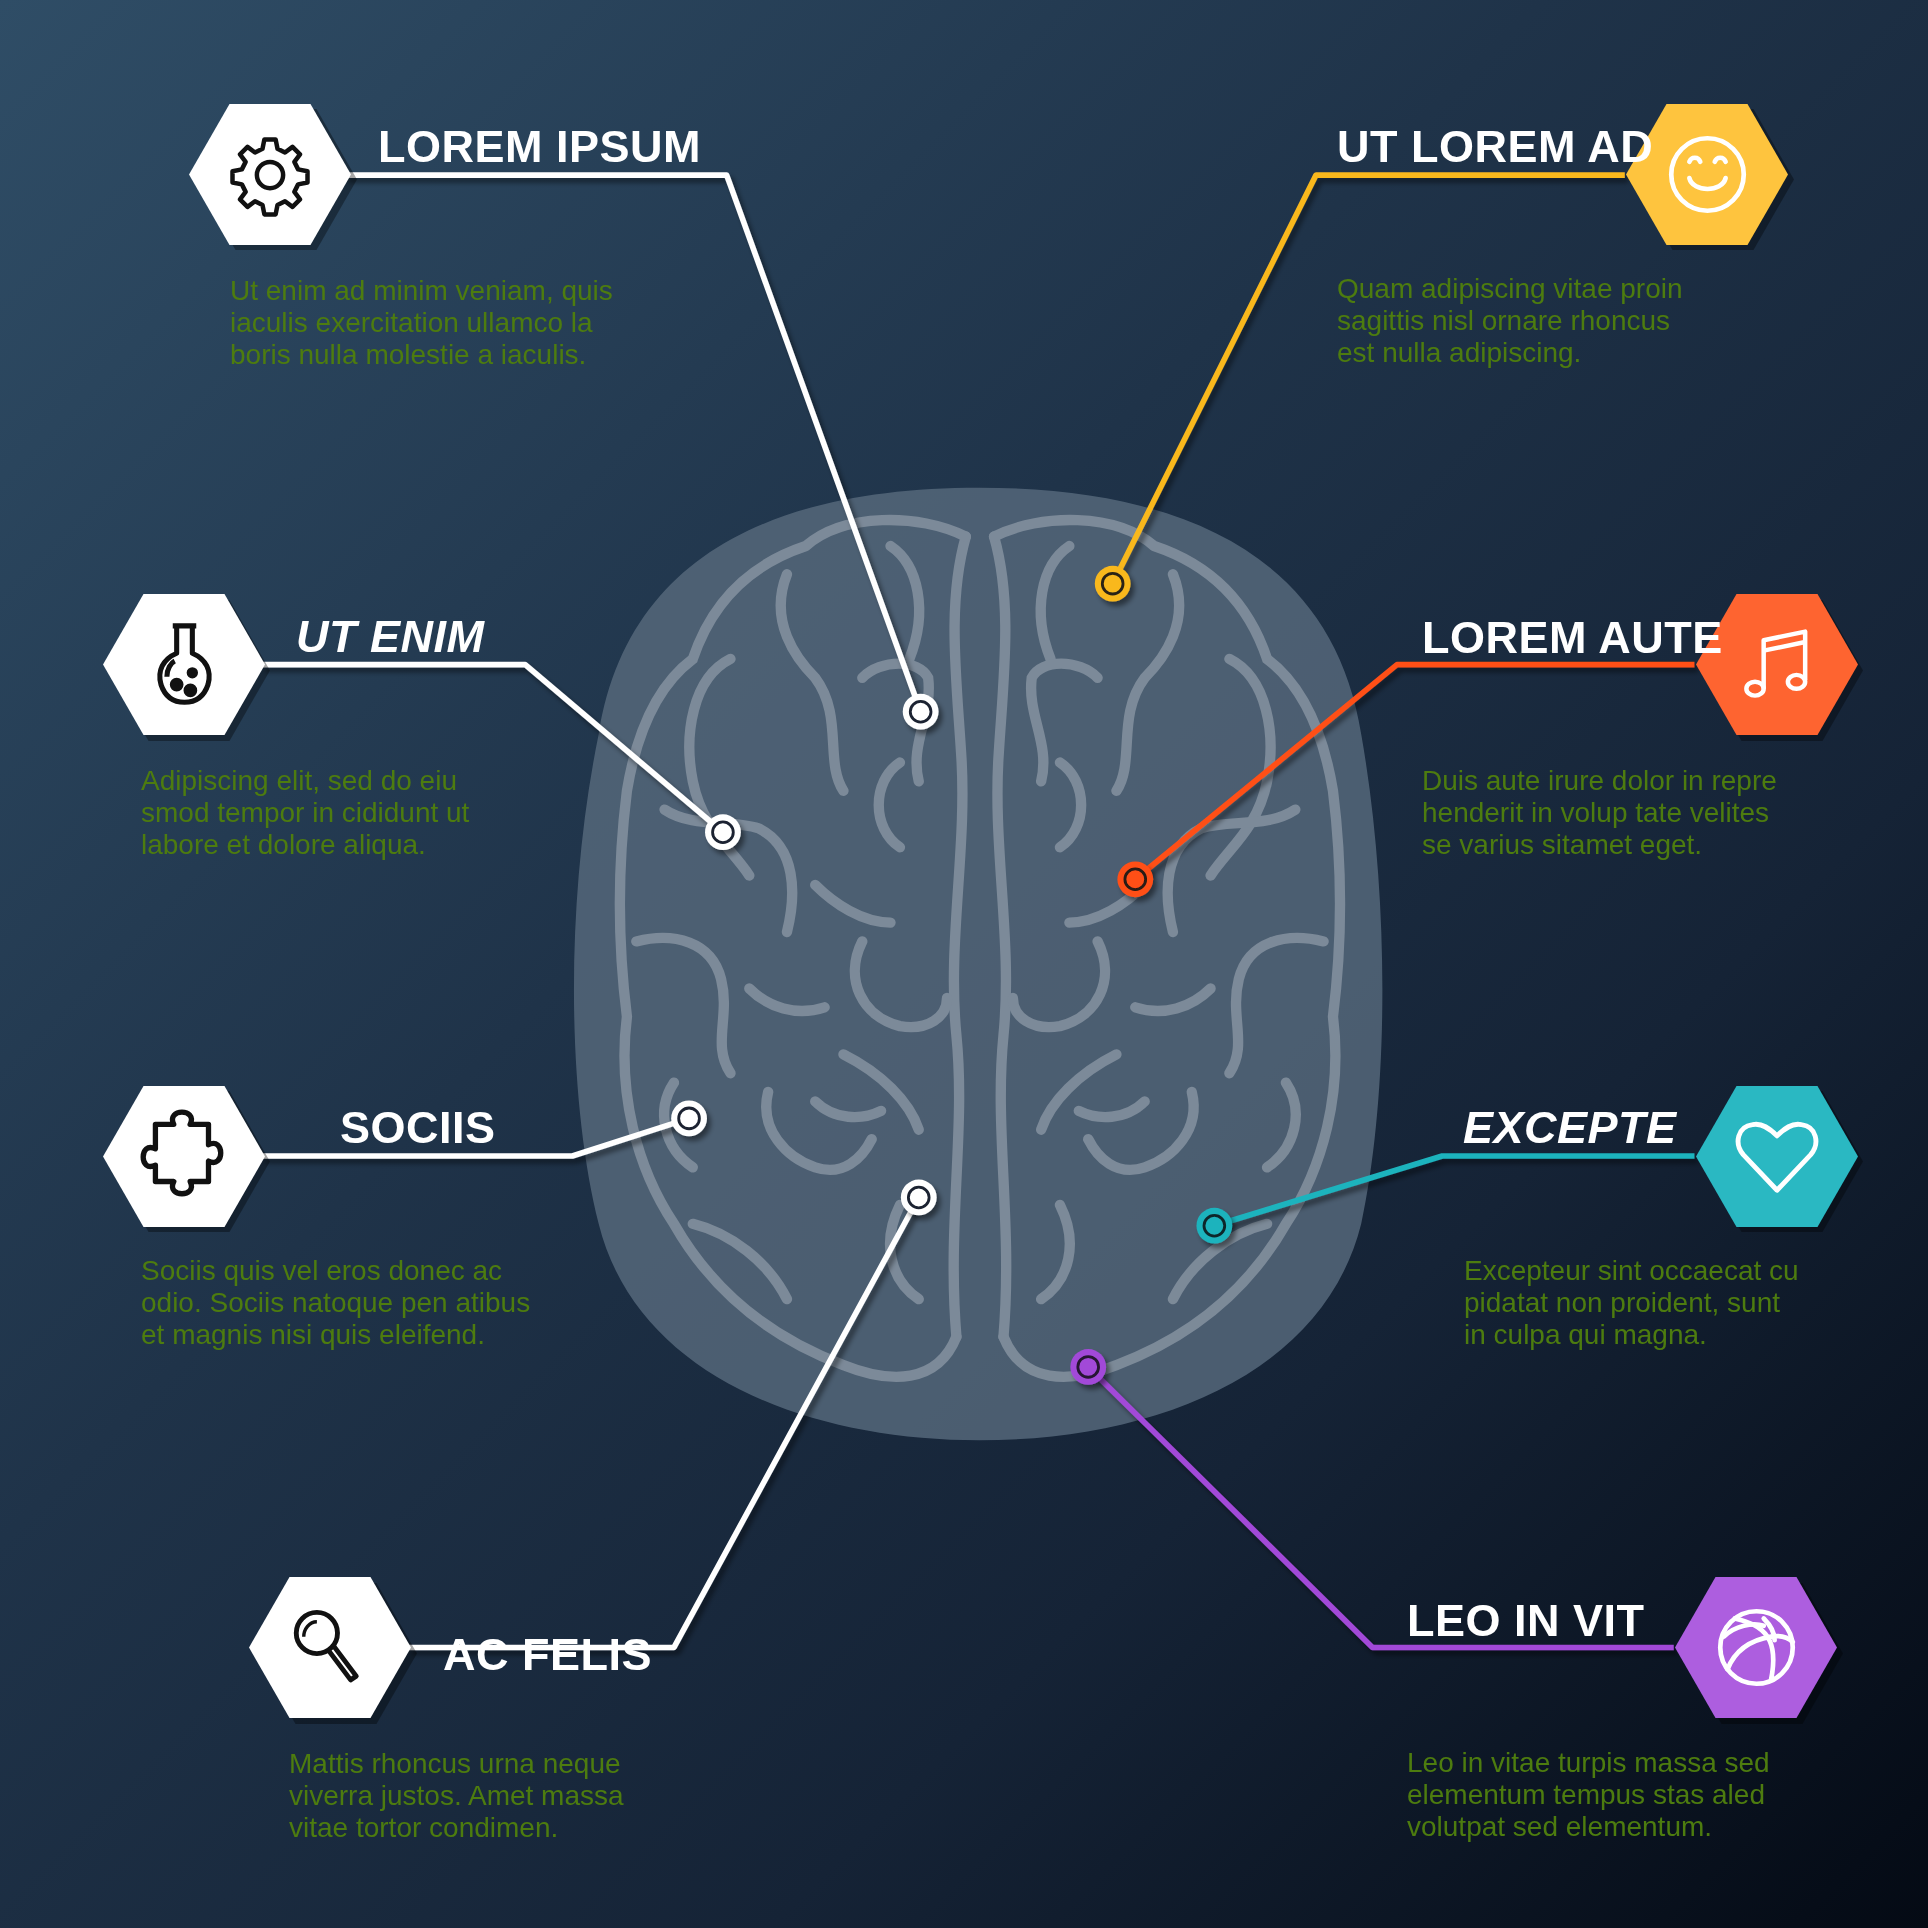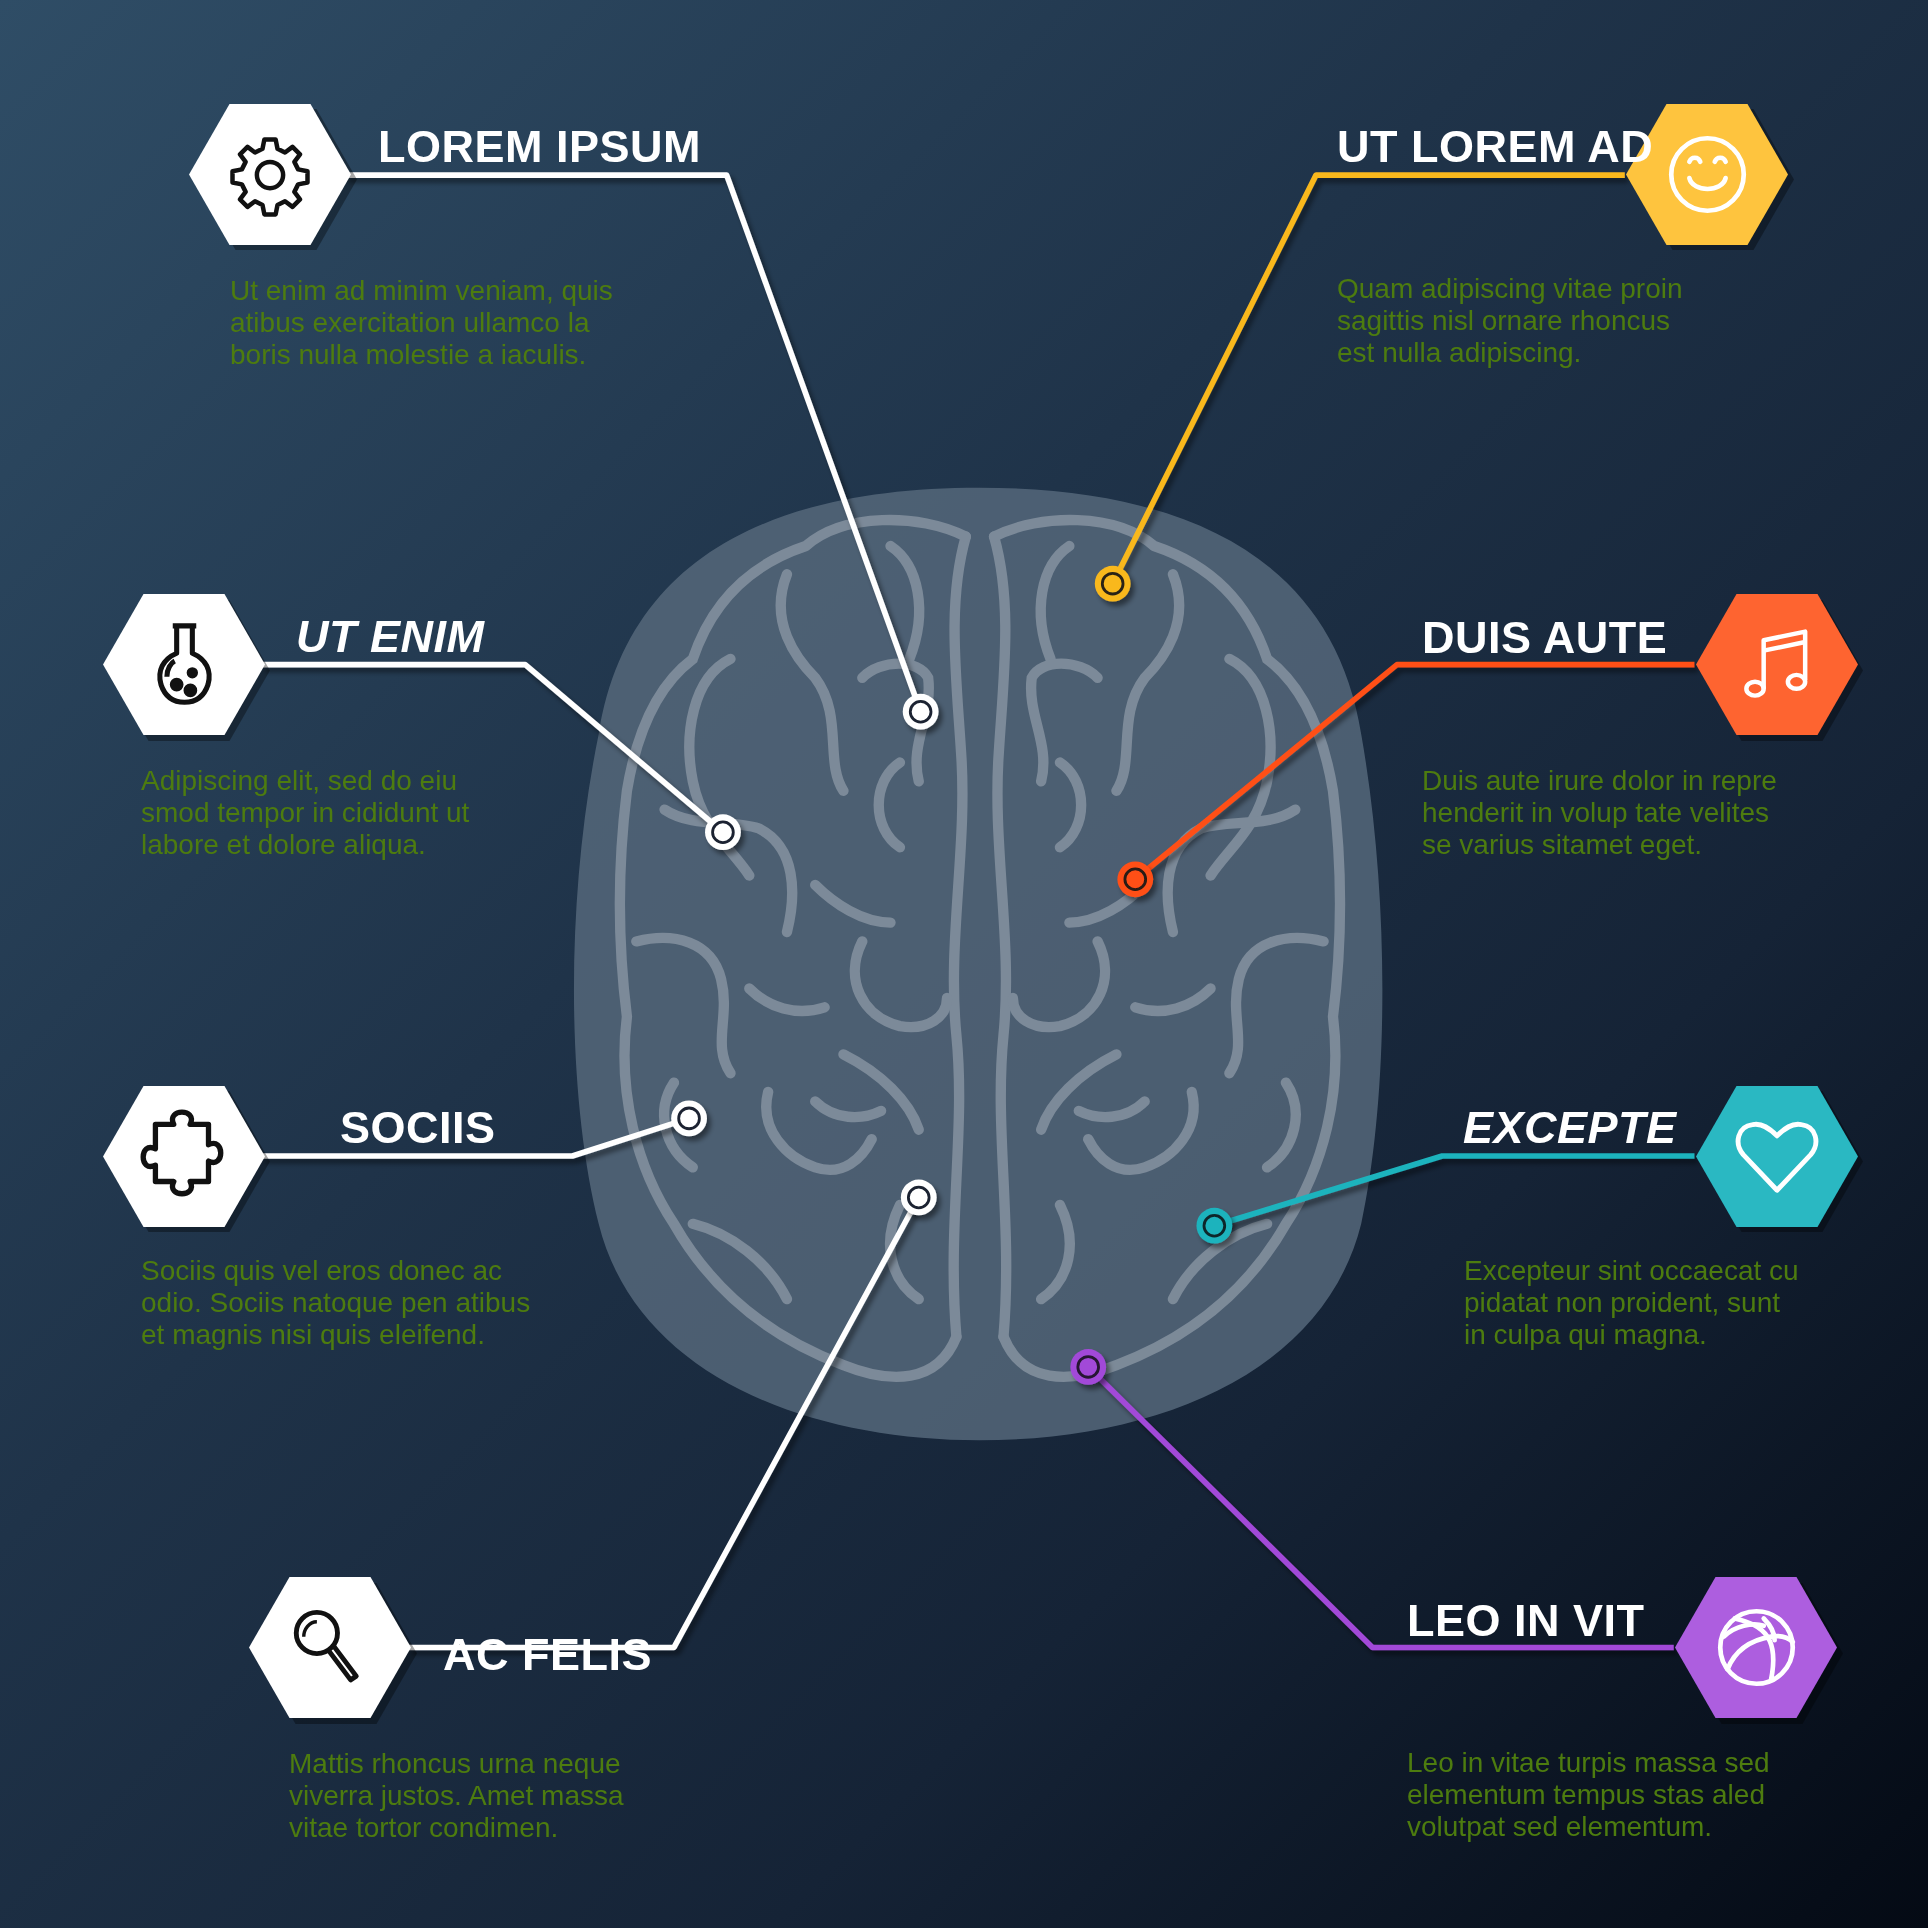--- a/index.html
+++ b/index.html
@@ -140,21 +140,21 @@
     <div class="hex-shadow" style="left:180px;top:109px;"></div>
     <div class="hex" style="left:174px;top:104px;background:#ffffff;">
       <svg width="90" height="90" viewBox="0 0 48 48" fill="none" stroke="#111" stroke-width="2.4" stroke-linejoin="round">
         <path d="M21 5h6l1 5 4 2 4-3 4 4-3 4 2 4 5 1v6l-5 1-2 4 3 4-4 4-4-3-4 2-1 5h-6l-1-5-4-2-4 3-4-4 3-4-2-4-5-1v-6l5-1 2-4-3-4 4-4 4 3 4-2z"></path>
         <circle cx="24" cy="24" r="7"></circle>
       </svg>
     </div>
     <div class="title" style="left:363px;top:124px;">LOREM IPSUM</div>
     <div class="desc" style="left:215px;top:275px;">
       <span>Ut enim ad minim veniam, quis</span>
-      <span>atibus exercitation ullamco la</span>
+      <span>iaculis exercitation ullamco la</span>
       <span>boris nulla molestie a iaculis.</span>
     </div>
   </div>
 
   <div>
     <div class="hex-shadow" style="left:93px;top:600px;"></div>
     <div class="hex" style="left:88px;top:594px;background:#ffffff;">
       <svg width="85" height="94" viewBox="0 0 40 48" fill="none" stroke="#111" stroke-width="2.6" stroke-linejoin="round">
         <path d="M14 4h12M16 4v14C9 21 6 27 8 34c2 6 6 9 12 9s10-3 12-9c2-7-1-13-8-16V4"></path>
         <path d="M11 30c0-4 2-7 4-8"></path>
@@ -223,21 +223,21 @@
   <div>
     <div class="hex-shadow" style="left:1686px;top:600px;"></div>
     <div class="hex" style="left:1681px;top:594px;background:#fe6430;">
       <svg width="83" height="83" viewBox="0 0 48 48" fill="none" stroke="#fff" stroke-width="2.6" stroke-linejoin="round">
         <path d="M16 38V10l24-5v28"></path>
         <path d="M16 16l24-5"></path>
         <ellipse cx="11" cy="38" rx="5" ry="4"></ellipse>
         <ellipse cx="35" cy="34" rx="5" ry="4"></ellipse>
       </svg>
     </div>
-    <div class="title" style="left:1407px;top:615px;">DUIS AUTE</div>
+    <div class="title" style="left:1407px;top:615px;">LOREM AUTE</div>
     <div class="desc" style="left:1407px;top:765px;">
       <span>Duis aute irure dolor in repre</span>
       <span>henderit in volup tate velites</span>
       <span>se varius sitamet eget.</span>
     </div>
   </div>
 
   <div>
     <div class="hex-shadow" style="left:1686px;top:1091px;"></div>
     <div class="hex" style="left:1681px;top:1086px;background:#2ab8c2;">

